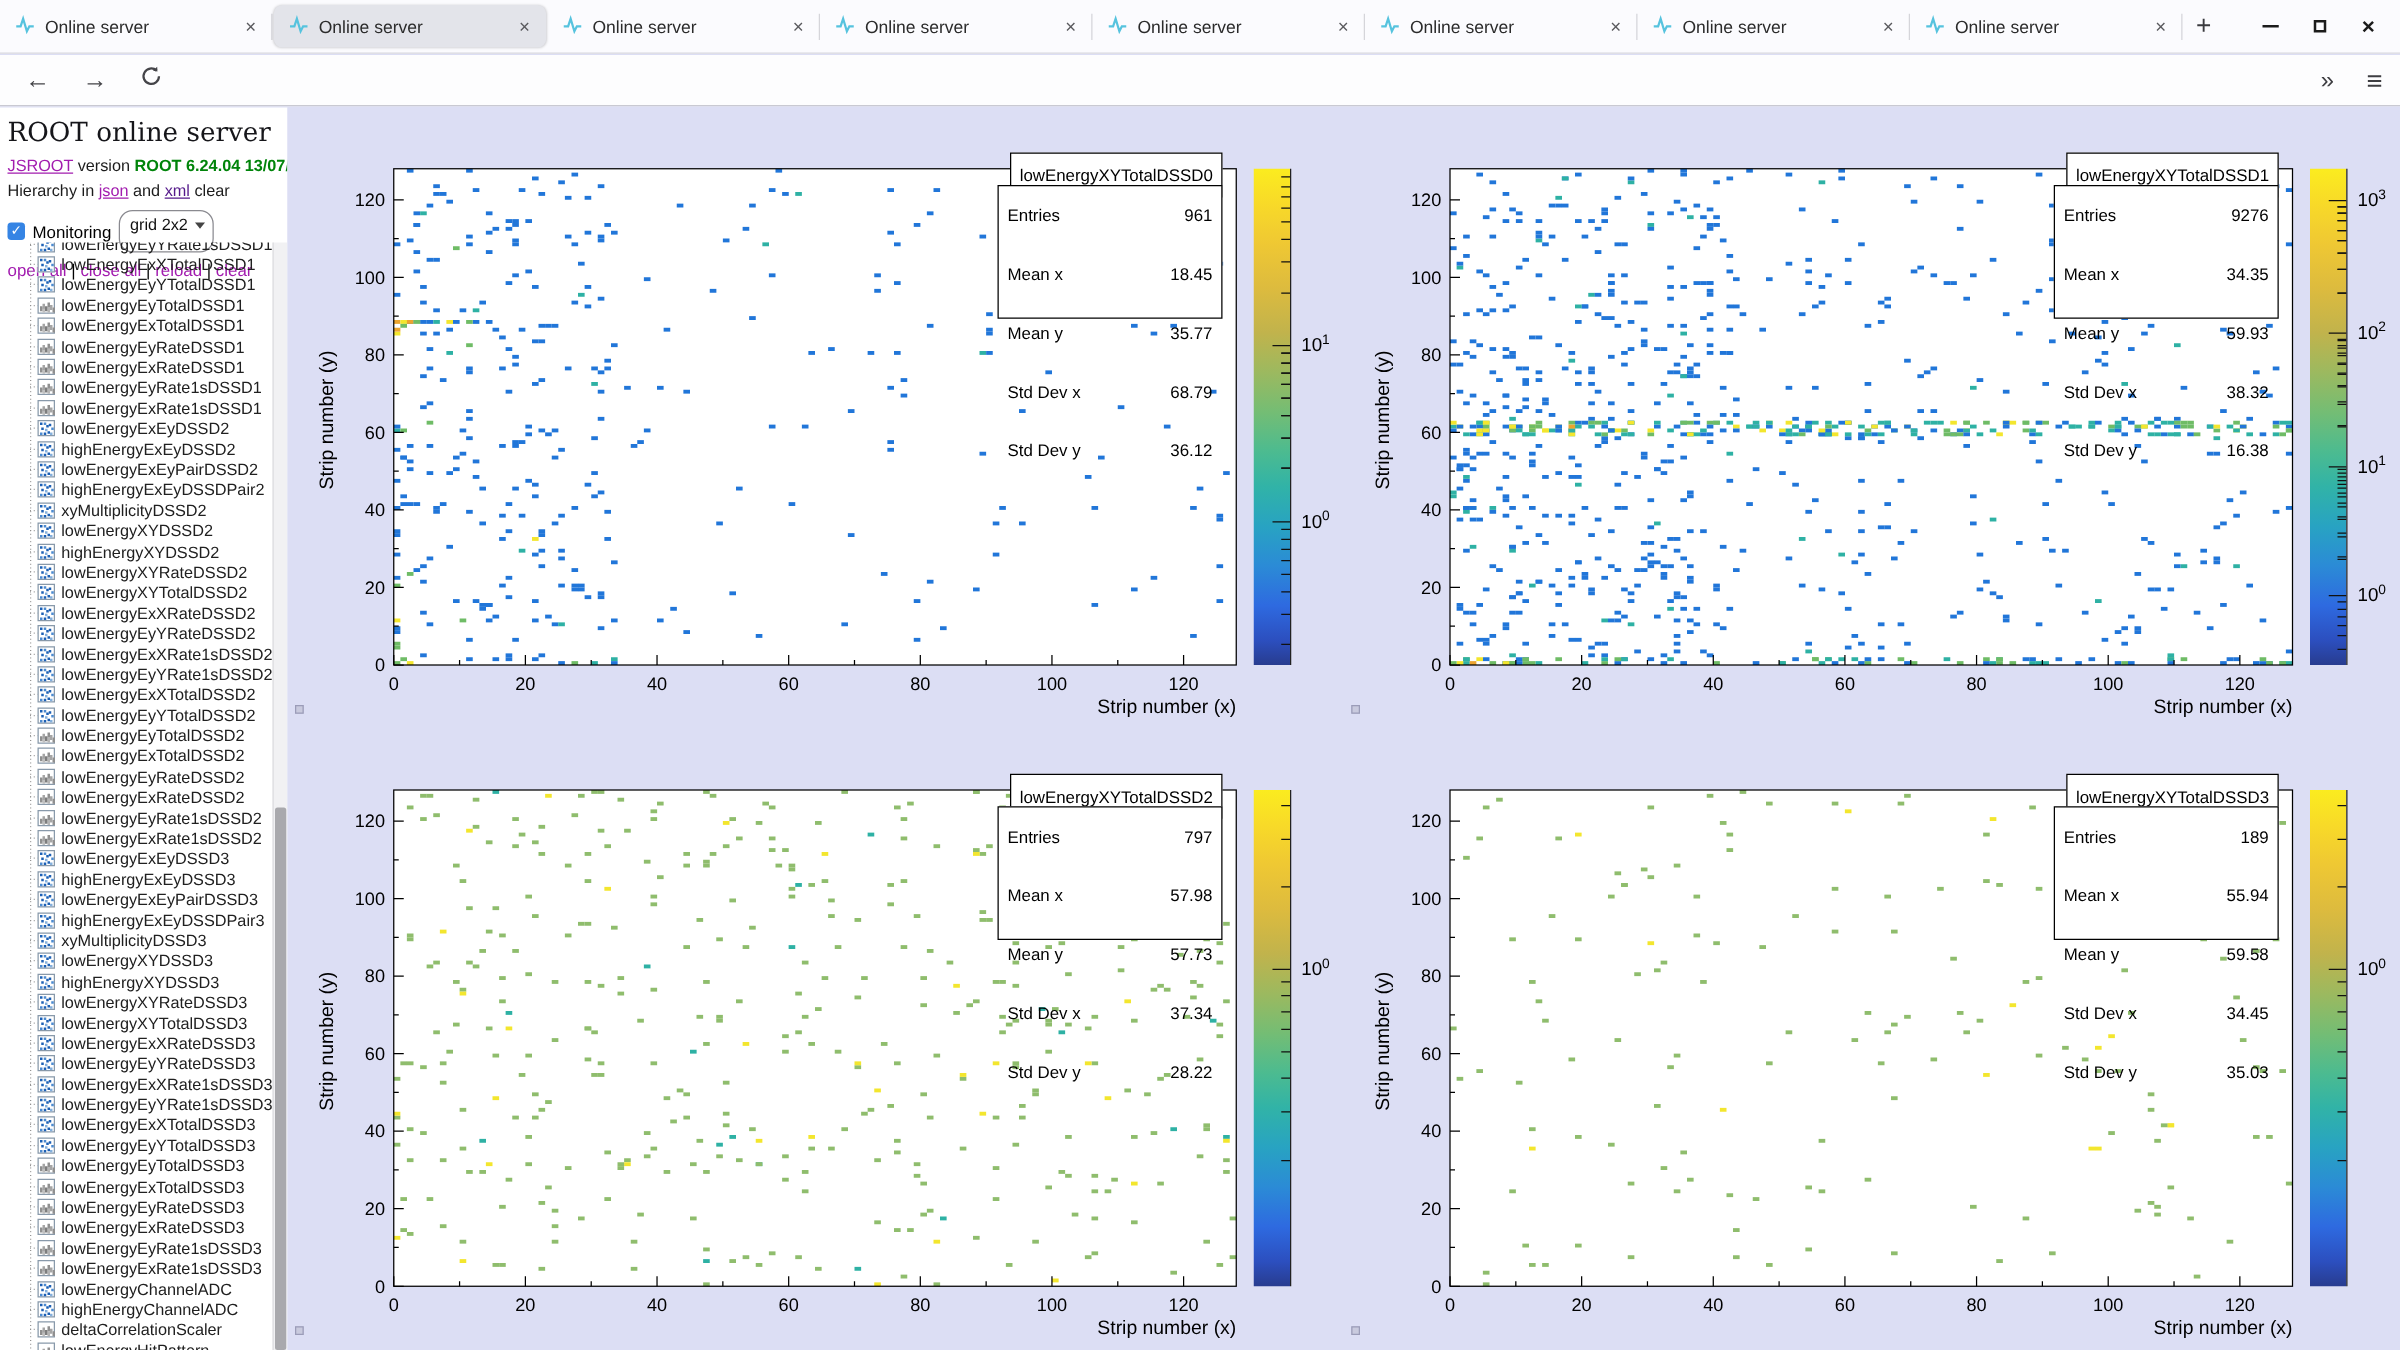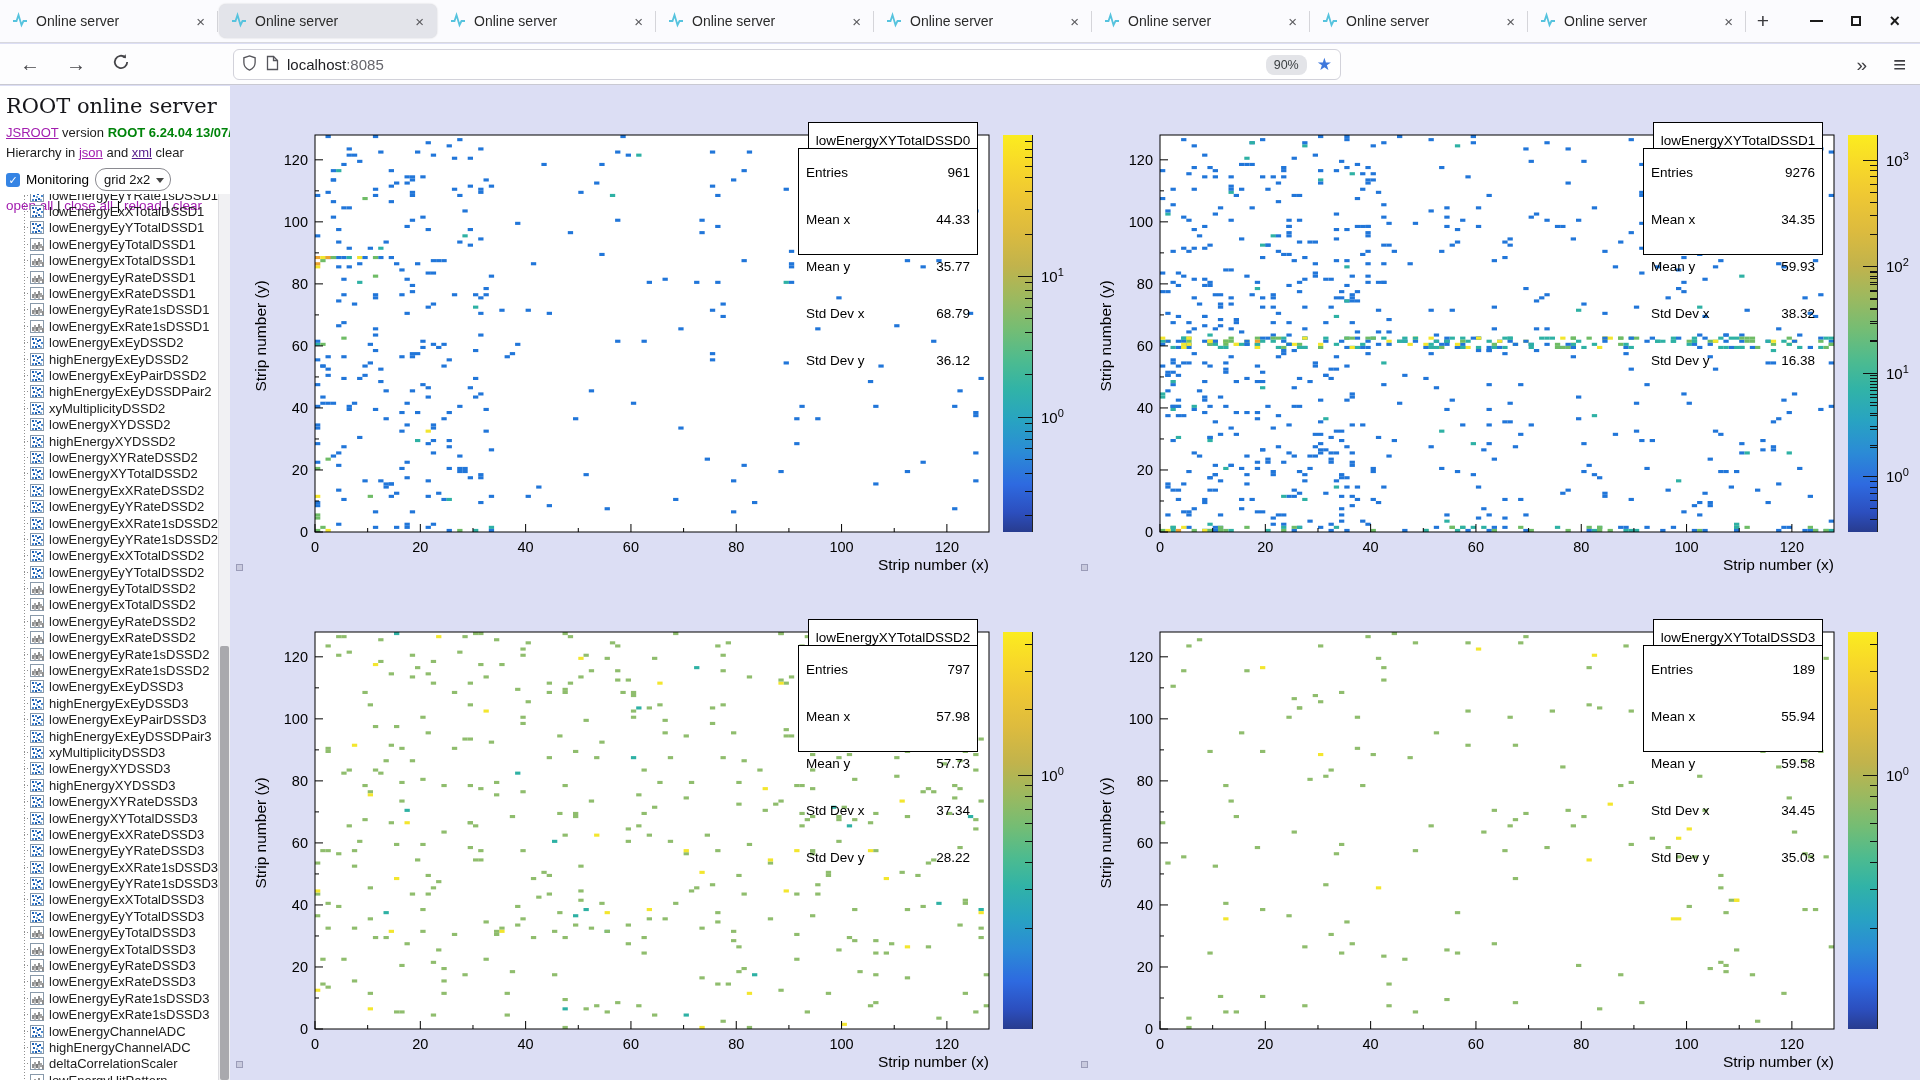--- a/index.html
+++ b/index.html
@@ -30,21 +30,21 @@
   
   .sidebar { position:absolute; left:0; top:86px; width:230px; height:994px; background:#ffffff; overflow:hidden; }
   .sb-title { font-family:"DejaVu Serif","Liberation Serif",serif; font-size:21px; color:#16161a; padding:8px 6px 2px 6px; white-space:nowrap; }
   .sb-line { font-size:13px; color:#1c1c1c; padding:5px 0 0 6px; white-space:nowrap; overflow:hidden; }
   .sb-line a { text-decoration:underline; }
   .lnk-blue { color:#a21caf; }
   .lnk-purple { color:#551a8b; }
   .ver { color:#00840a; font-weight:bold; }
   .mon-row { display:flex; align-items:center; gap:6px; padding:8px 0 0 6px; font-size:13.5px; }
   .cbx { width:14px; height:14px; background:#3584e4; border-radius:3px; color:#fff; font-size:11px; line-height:14px; text-align:center; }
-  .sel { border:1px solid #8a8a90; border-radius:11px; background:#fff; font-size:13px; padding:3px 20px 3px 8px; position:relative; color:#111; }
+  .sel { border:1px solid #8a8a90; border-radius:11px; background:#fff; font-size:13px; padding:3px 20px 14px 8px; position:relative; color:#111; }
   .sel:after { content:""; position:absolute; right:6px; top:9px; border-left:4px solid transparent; border-right:4px solid transparent; border-top:5px solid #444; }
   .actions { padding:7px 0 2px 6px; font-size:13.5px; white-space:nowrap; }
   .treewrap { position:absolute; left:0; top:108px; bottom:0; right:12px; overflow:hidden; }
   .tree { margin-top:-7px; position:relative; }
   .tree:before { content:""; position:absolute; left:24px; top:0; bottom:8px; width:1px; background-image:linear-gradient(#909090 30%, transparent 30%); background-size:1px 3px; }
   .trow { height:16.4px; display:flex; align-items:center; position:relative; padding-left:30px; }
   .trow .stub { position:absolute; left:24px; width:10px; height:1px; background-image:linear-gradient(90deg,#909090 30%, transparent 30%); background-size:3px 1px; }
   .ticon { width:14px; height:13px; border:1px solid #8899aa; background:#fff; margin-right:5px; position:relative; flex:none; }
   .ticon.h2:before { content:""; position:absolute; left:1px; top:1px; width:2px; height:2px; background:#1c60b5;
      box-shadow:3px 0 #4c8ad0, 7px 1px #1c60b5, 9px 4px #4c8ad0, 1px 4px #1c60b5, 4px 5px #85b0dc, 6px 7px #1c60b5, 0 8px #4c8ad0, 3px 8px #1c60b5, 8px 8px #85b0dc, 5px 2px #1c60b5; }
@@ -149,37 +149,20 @@
 <div class="toolbar">
   <div class="navbtns">
     <span>←</span>
     <span>→</span>
     <span>
       <svg width="18" height="18" viewBox="0 0 16 16">
           <path d="M13.5 8a5.5 5.5 0 1 1-1.7-4" fill="none" stroke="#454549" stroke-width="1.6"></path>
           <path d="M12.2 1.2 L12.4 4.6 L9.2 4.0 Z" fill="#454549"></path>
         </svg>
     </span>
-  </div>
-  <div class="urlbar">
-    <span>
-      <svg width="15" height="16" viewBox="0 0 16 17">
-          <path d="M8 1 L14 3 V8 C14 12.2 11.2 14.8 8 16 C4.8 14.8 2 12.2 2 8 V3 Z" fill="none" stroke="#55555b" stroke-width="1.4"></path>
-        </svg>
-    </span>
-    <span style="margin-left:9px;">
-      <svg width="13" height="16" viewBox="0 0 13 16">
-          <path d="M1.5 1.5 h6 l4 4 v9 h-10 z" fill="none" stroke="#55555b" stroke-width="1.3"></path>
-          <path d="M7.5 1.5 v4 h4" fill="none" stroke="#55555b" stroke-width="1.3"></path>
-        </svg>
-    </span>
-    <span class="host">localhost</span>
-      <span class="port">:8085</span>
-    <span class="zoombadge">90%</span>
-    <span class="star">★</span>
   </div>
   <div class="tool-right">
     <span>»</span>
     <span style="font-size:22px;">≡</span>
   </div>
 </div>
 
 <div class="sidebar">
   <div class="sb-title">ROOT online server</div>
   <div class="sb-line">
@@ -879,21 +862,21 @@
         <text transform="translate(36,250) rotate(-90)" text-anchor="middle" font-size="15.5" fill="#000">Strip number (y)</text>
       </svg>
     <div class="tbox">lowEnergyXYTotalDSSD0</div>
     <div class="sbox">
         <div class="srow">
           <span class="k">Entries</span>
           <span class="v">961</span>
         </div>
         <div class="srow">
           <span class="k">Mean x</span>
-          <span class="v">44.33</span>
+          <span class="v">18.45</span>
         </div>
         <div class="srow">
           <span class="k">Mean y</span>
           <span class="v">35.77</span>
         </div>
         <div class="srow">
           <span class="k">Std Dev x</span>
           <span class="v">68.79</span>
         </div>
         <div class="srow">

